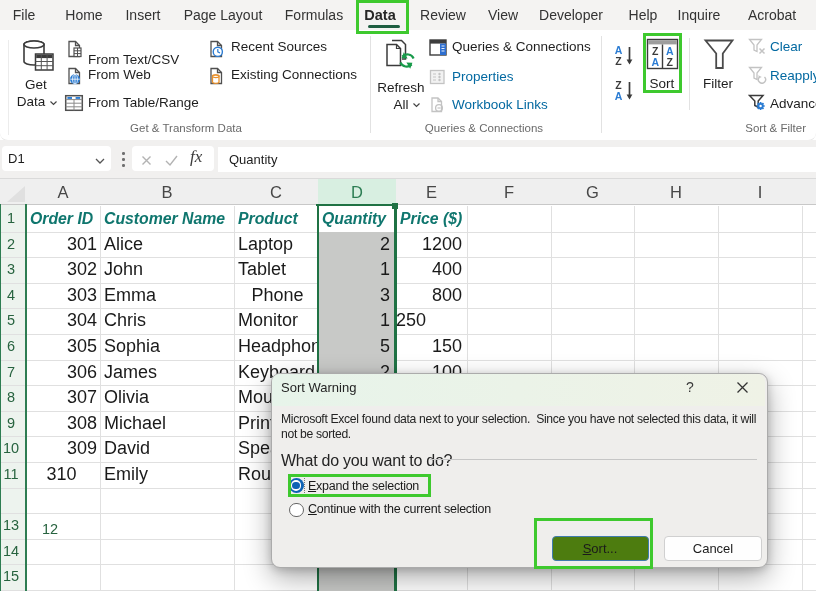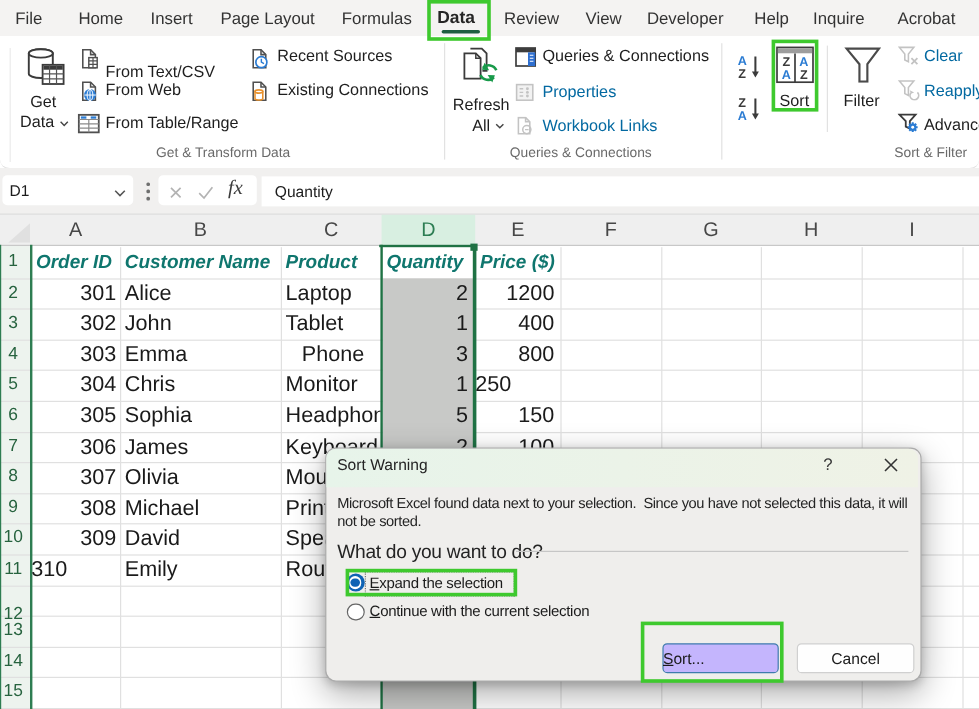--- a/index.html
+++ b/index.html
@@ -260,21 +260,21 @@
 <div class="rowhdr" style="top:231.6px;height:25.6px;line-height:25.6px;">2</div>
 <div class="rowhdr" style="top:257.2px;height:25.6px;line-height:25.6px;">3</div>
 <div class="rowhdr" style="top:282.8px;height:25.6px;line-height:25.6px;">4</div>
 <div class="rowhdr" style="top:308.4px;height:25.6px;line-height:25.6px;">5</div>
 <div class="rowhdr" style="top:334px;height:25.6px;line-height:25.6px;">6</div>
 <div class="rowhdr" style="top:359.6px;height:25.6px;line-height:25.6px;">7</div>
 <div class="rowhdr" style="top:385.2px;height:25.6px;line-height:25.6px;">8</div>
 <div class="rowhdr" style="top:410.8px;height:25.6px;line-height:25.6px;">9</div>
 <div class="rowhdr" style="top:436.4px;height:25.6px;line-height:25.6px;">10</div>
 <div class="rowhdr" style="top:462px;height:25.6px;line-height:25.6px;">11</div>
-<div class="rowhdr" style="top:500px;height:25.6px;line-height:25.6px;">12</div>
+<div class="rowhdr" style="top:517px;height:25.6px;line-height:25.6px;padding-left:39px;">12</div>
 <div class="rowhdr" style="top:513.2px;height:25.6px;line-height:25.6px;">13</div>
 <div class="rowhdr" style="top:538.8px;height:25.6px;line-height:25.6px;">14</div>
 <div class="rowhdr" style="top:564.4px;height:25.6px;line-height:25.6px;">15</div>
 
 <div class="cell b" style="left:30px;top:206px;height:25.6px;line-height:25.6px;">Order ID</div>
 <div class="cell b" style="left:104px;top:206px;height:25.6px;line-height:25.6px;">Customer Name</div>
 <div class="cell b" style="left:238px;top:206px;height:25.6px;line-height:25.6px;">Product</div>
 <div class="cell b" style="left:322px;top:206px;height:25.6px;line-height:25.6px;">Quantity</div>
 <div class="cell b" style="left:400px;top:206px;height:25.6px;line-height:25.6px;">Price ($)</div>
 
@@ -319,21 +319,21 @@
 <div class="cell" style="left:238px;top:385.2px;width:79px;height:25.6px;line-height:25.6px;overflow:hidden;">Mouse</div>
 
 <div class="cell" style="left:26px;top:410.8px;width:71px;height:25.6px;line-height:25.6px;text-align:right;">308</div>
 <div class="cell" style="left:104px;top:410.8px;height:25.6px;line-height:25.6px;">Michael</div>
 <div class="cell" style="left:238px;top:410.8px;width:79px;height:25.6px;line-height:25.6px;overflow:hidden;">Printer</div>
 
 <div class="cell" style="left:26px;top:436.4px;width:71px;height:25.6px;line-height:25.6px;text-align:right;">309</div>
 <div class="cell" style="left:104px;top:436.4px;height:25.6px;line-height:25.6px;">David</div>
 <div class="cell" style="left:238px;top:436.4px;width:79px;height:25.6px;line-height:25.6px;overflow:hidden;">Speakers</div>
 
-<div class="cell" style="left:26px;top:462px;width:71px;height:25.6px;line-height:25.6px;text-align:left;">310</div>
+<div class="cell" style="left:26px;top:462px;width:71px;height:25.6px;line-height:25.6px;text-align:center;">310</div>
 <div class="cell" style="left:104px;top:462px;height:25.6px;line-height:25.6px;">Emily</div>
 <div class="cell" style="left:238px;top:462px;width:79px;height:25.6px;line-height:25.6px;overflow:hidden;">Router</div>
 
 <div class="abs" style="left:271px;top:372.5px;width:495px;height:193px;background:#efeeec;border:1px solid #ababab;border-radius:9px;box-shadow:0 10px 28px rgba(0,0,0,0.33), 0 2px 8px rgba(0,0,0,0.18);z-index:40;"></div>
 <div class="abs" style="left:272px;top:373.5px;width:493px;height:32px;background:linear-gradient(90deg,#e7f4ea,#eff2e6);border-radius:8px 8px 0 0;z-index:41;"></div>
 <div class="abs" style="left:281px;top:380px;font-size:13px;color:#242424;z-index:42;">Sort Warning</div>
 <div class="abs" style="left:686px;top:379px;font-size:14px;color:#3a3a3a;z-index:42;">?</div>
 <svg class="abs" style="left:736px;top:381px;z-index:42;" width="13" height="13" viewBox="0 0 13 13">
     <path d="M1.5 1.5 L11.5 11.5 M11.5 1.5 L1.5 11.5" stroke="#333" stroke-width="1.3" fill="none"></path>
   </svg>
@@ -342,19 +342,19 @@
 <div class="abs" style="left:430px;top:458.5px;width:327px;height:1px;background:#c6c6c6;z-index:42;"></div>
 
 <div class="abs" style="left:288.5px;top:478px;width:15px;height:15px;border-radius:50%;background:#0e62b4;z-index:42;"></div>
 <div class="abs" style="left:290.8px;top:480.3px;width:10.4px;height:10.4px;border-radius:50%;background:#fff;z-index:43;"></div>
 <div class="abs" style="left:292.3px;top:481.8px;width:7.4px;height:7.4px;border-radius:50%;background:#0e62b4;z-index:44;"></div>
 <div class="abs" style="left:304px;top:475.5px;height:19px;line-height:19px;font-size:12.5px;letter-spacing:-0.25px;color:#1b1b1b;border:1px dotted #777;padding:0 9px 0 3px;z-index:42;"><span style="text-decoration:underline;">E</span>xpand the selection</div>
 
 <div class="abs" style="left:289px;top:502.5px;width:12.5px;height:12.5px;border-radius:50%;background:#fff;border:1px solid #666;z-index:42;"></div>
 <div class="abs" style="left:308px;top:499px;height:20px;line-height:20px;font-size:12.5px;letter-spacing:-0.25px;color:#1b1b1b;z-index:42;"><span style="text-decoration:underline;">C</span>ontinue with the current selection</div>
 
-<div class="abs" style="left:551.5px;top:536px;width:95px;height:23px;background:#c4b5fd;border:1px solid #3f7cad;border-radius:4px;line-height:23px;font-size:13px;color:#1b1b1b;z-index:42;"><span style="text-decoration:underline;">S</span>ort...</div>
+<div class="abs" style="left:551.5px;top:536px;width:95px;height:23px;background:#4d7c0f;border:1px solid #3f7cad;border-radius:4px;text-align:center;line-height:23px;font-size:13px;color:#1b1b1b;z-index:42;"><span style="text-decoration:underline;">S</span>ort...</div>
 <div class="abs" style="left:664px;top:536px;width:96px;height:23px;background:#fefefe;border:1px solid #d0d0d0;border-radius:4px;text-align:center;line-height:23px;font-size:13px;color:#1b1b1b;z-index:42;">Cancel</div>
 
 <div class="grn" style="left:355.5px;top:0px;width:47.5px;height:28px;"></div>
 <div class="grn" style="left:643px;top:33px;width:33px;height:54px;"></div>
 <div class="grn" style="left:288px;top:474px;width:137px;height:17px;"></div>
 <div class="grn" style="left:533.5px;top:518px;width:113px;height:45px;"></div>
 
 </body></html>

